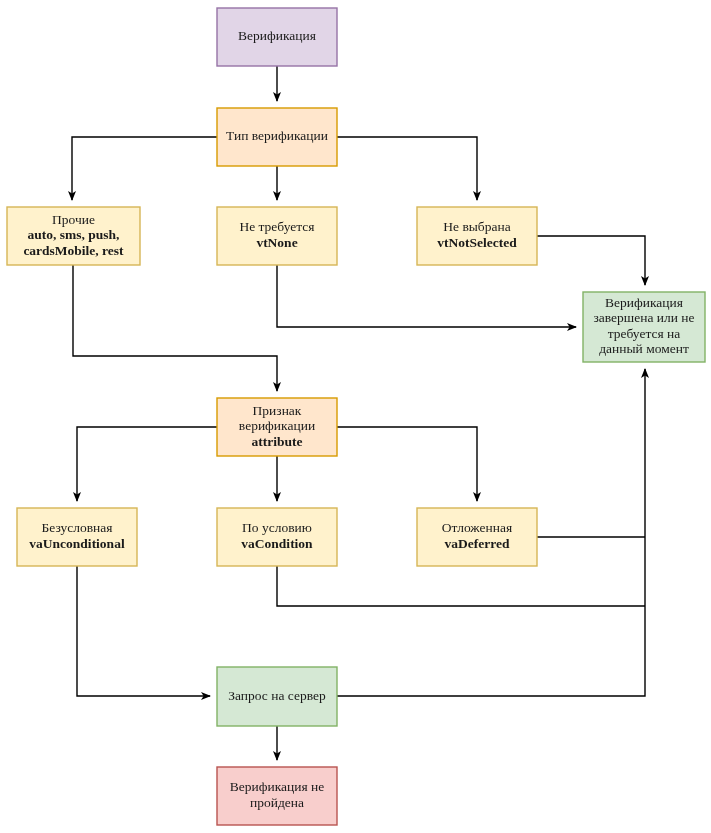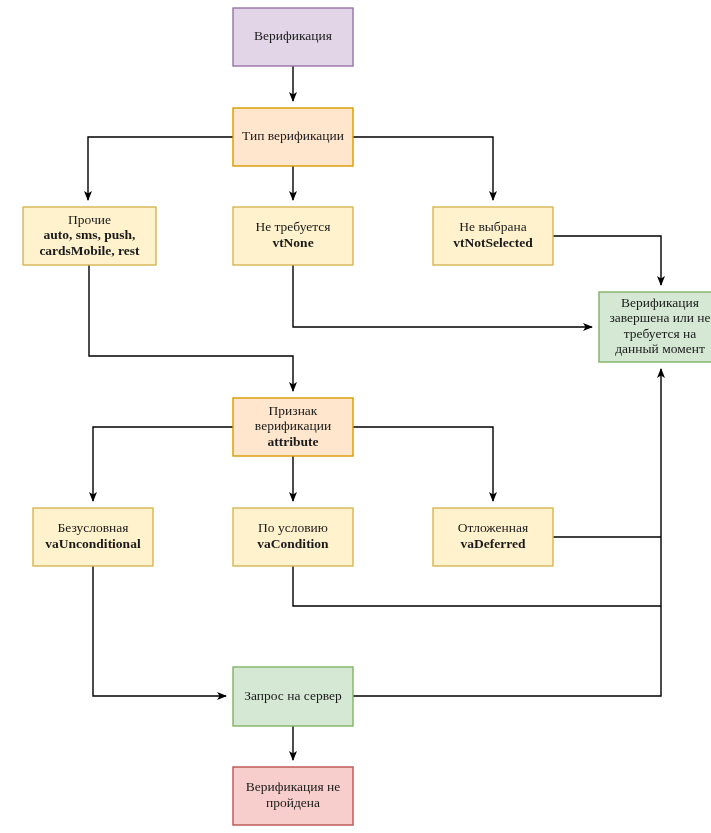--- a/index.html
+++ b/index.html
@@ -10,21 +10,20 @@
   body {
     width: 711px;
     height: 833px;
     font-family: "Liberation Serif", "DejaVu Serif", serif;
     overflow: hidden;
   }
   #diagram-root {
     position: relative;
     width: 563px;
     height: 833px;
-    margin-left: 16px;
   }
   svg#flow-svg {
     position: absolute;
     left: 0;
     top: 0;
     width: 711px;
     height: 833px;
     display: block;
   }
   .node-rect {

